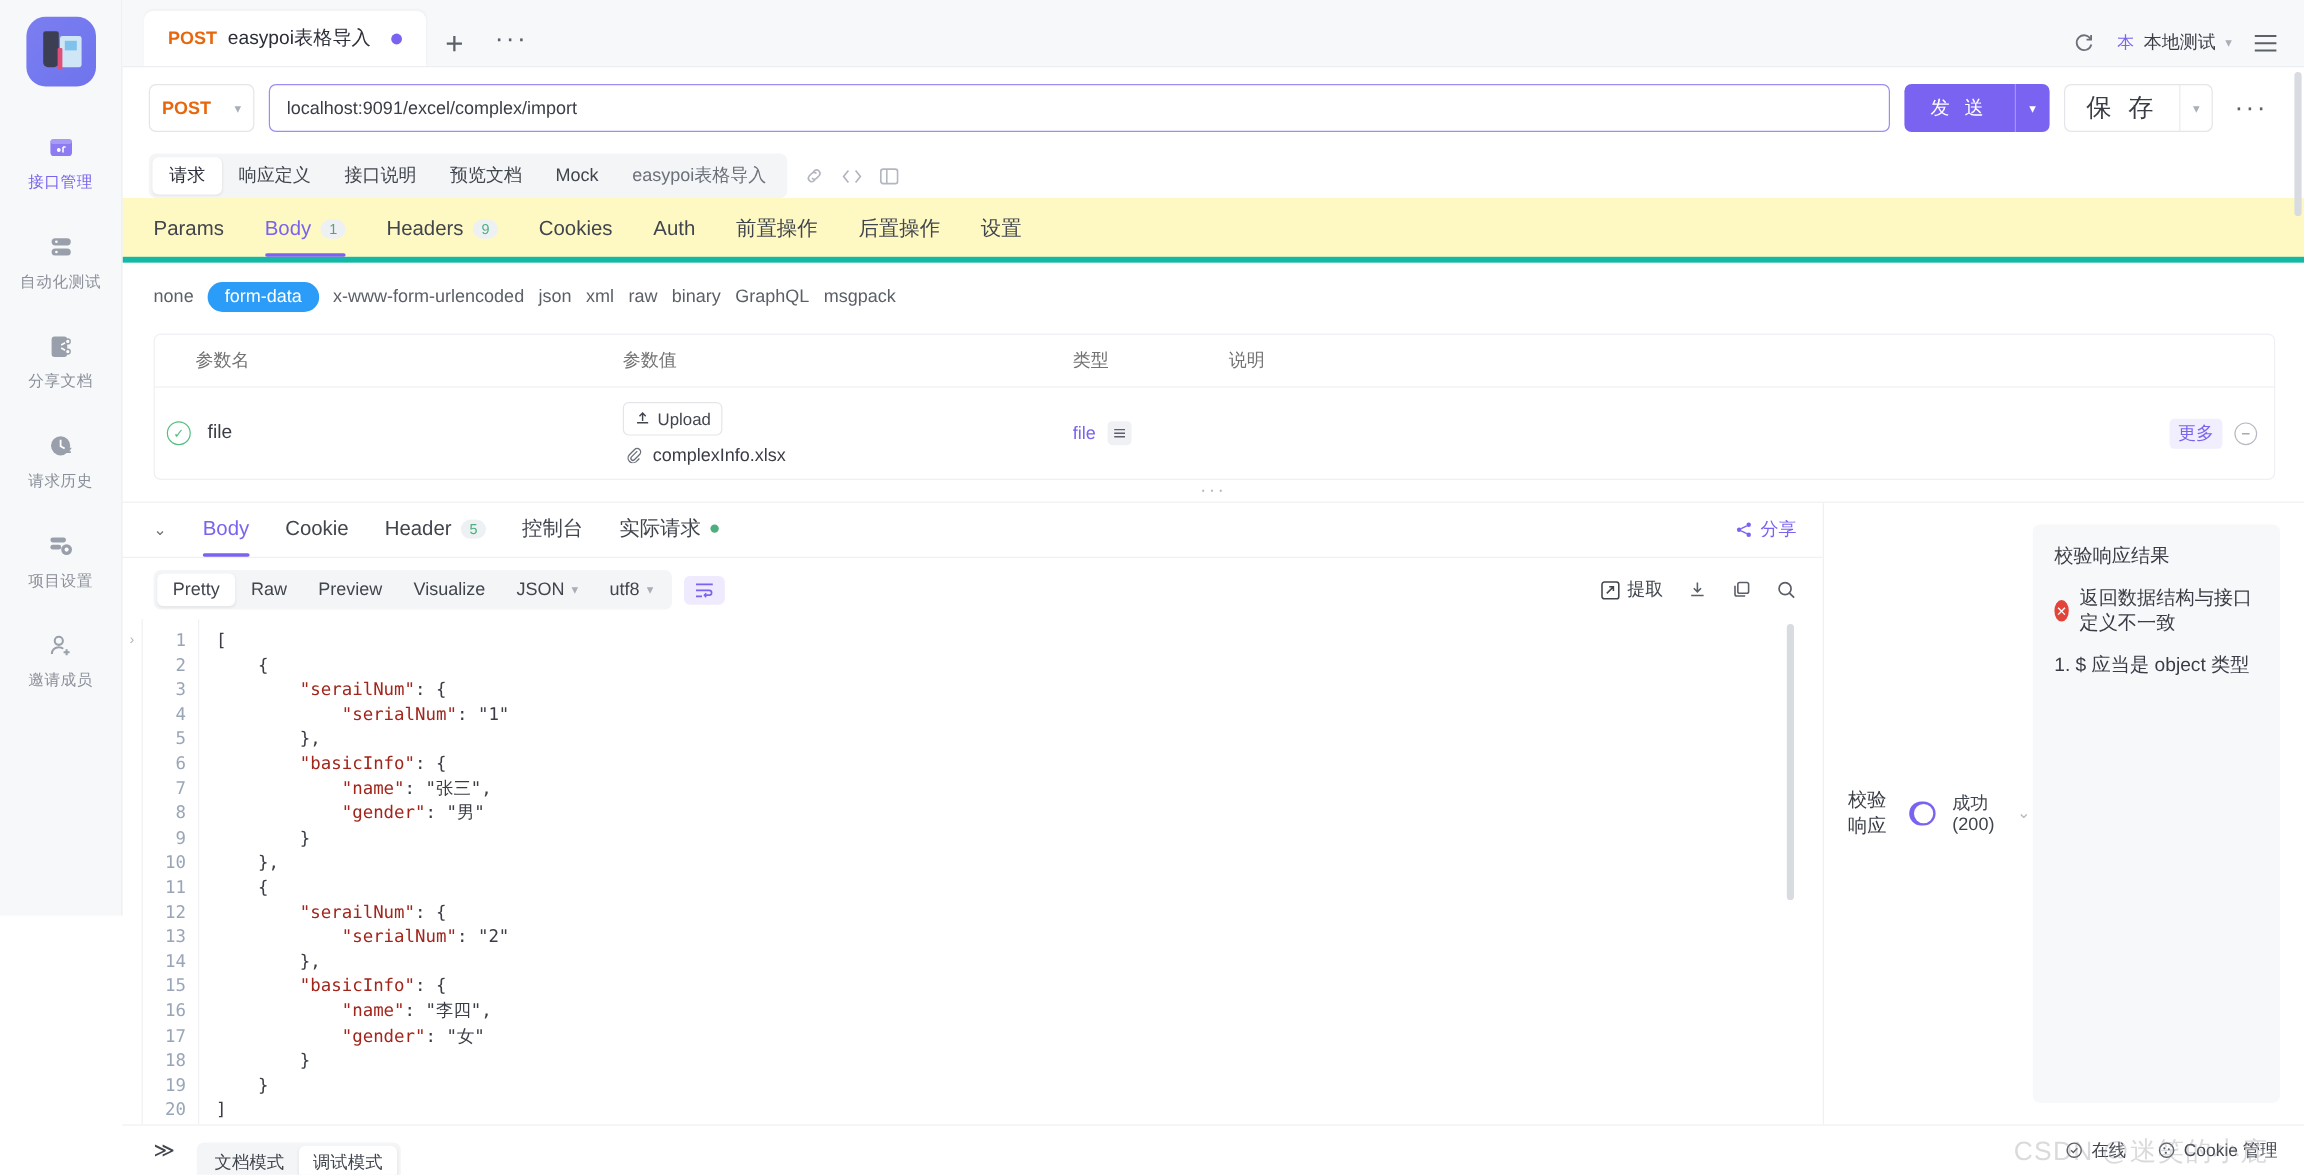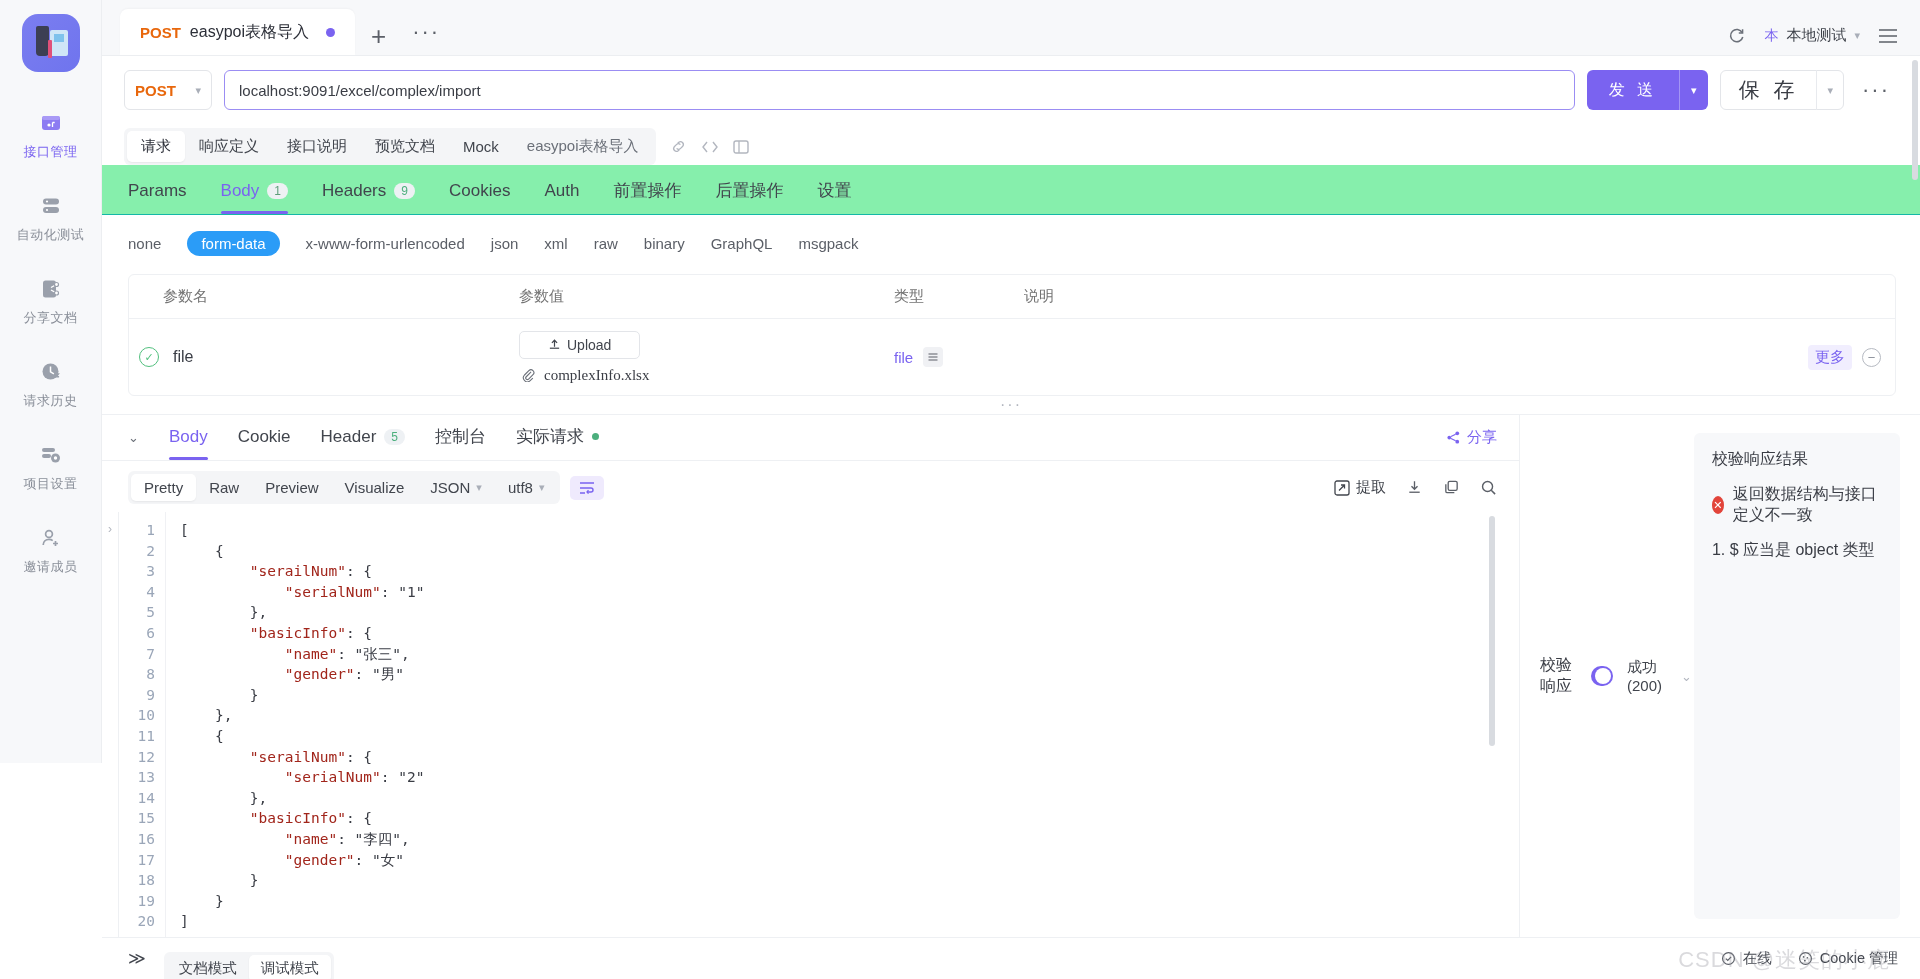--- a/index.html
+++ b/index.html
@@ -90,48 +90,48 @@
 
   
   .subtabs { display: flex; align-items: center; gap: 0; padding: 6px 24px 0 22px; background:#fff; }
   .subtabs-inner { display:flex; align-items:center; background: #f4f5f7; border-radius: 6px; padding: 3px; }
   .subtab { padding: 6px 14px; font-size: 15px; color: #41454d; border-radius: 5px; cursor: pointer; }
   .subtab.active { background: #fff; color: #2c2f38; box-shadow: 0 1px 2px rgba(0,0,0,.06); }
   .subtab.muted { color: #6b7079; }
   .subtabs-icons { display:flex; align-items:center; gap:14px; margin-left: 14px; color:#b2b6bf; }
 
   
-  .reqtabs { display: flex; align-items: center; gap: 34px; padding: 14px 16px 0 26px; background:#86efac; border-bottom:1px solid #14b8a6; }
+  .reqtabs { display: flex; align-items: center; gap: 34px; padding: 14px 16px 0 26px; background:#fef9c3; border-bottom:5px solid #14b8a6; }
   .reqtab { font-size: 17px; color: #41454d; padding-bottom: 12px; position: relative; cursor: pointer; display:flex; align-items:center; gap:8px;}
   .reqtab.active { color: #7a63f0; }
   .reqtab.active:after { content:''; position:absolute; left:0; right:0; bottom:-1px; height:3px; background:#7a63f0; border-radius:2px; }
   .cnt { background: #eef1f4; color: #5d9e7a; font-size: 12px; border-radius: 10px; padding: 1px 7px; }
   .cnt.g { color: #4caf7d; }
 
   
-  .bodytypes { display: flex; align-items: center; gap: 26px; padding: 16px 24px 12px 26px; background:#fff; }
+  .bodytypes { display: flex; align-items: center; gap: 12px; padding: 16px 24px 12px 26px; background:#fff; }
   .bt { font-size: 15px; color: #5b5f67; cursor: pointer; }
   .bt.active { background: #2b9cf7; color: #fff; border-radius: 14px; padding: 4px 14px; }
 
   
   .ptable { margin: 6px 24px 0 26px; border: 1px solid #eef0f3; border-radius: 6px; background:#fff; }
   .ptable .thead { display: flex; height: 44px; align-items: center; border-bottom: 1px solid #eef0f3; font-size: 15px; color: #737373; }
   .th-name { width: 390px; padding-left: 34px; }
   .th-val { width: 375px; }
   .th-type { width: 130px; }
   .th-desc { flex: 1; }
   .prow { display: flex; min-height: 76px; align-items: center; position: relative; }
   .cell-name { width: 390px; display: flex; align-items: center; gap: 14px; padding-left: 10px; font-size: 16px; color:#3a3d45; }
   .check-ico { width: 20px; height: 20px; border-radius: 50%; border: 1.6px solid #52c07e; display: flex; align-items: center; justify-content: center; color: #52c07e; font-size: 11px; }
   .cell-val { width: 375px; display: flex; flex-direction: column; gap: 8px; }
   .upload-btn {
     align-self: flex-start; border: 1px solid #e3e5e9; border-radius: 5px;
-    padding: 5px 28px; font-size: 14px; color: #41454d; display: flex; align-items: center; gap: 6px; cursor: pointer; background:#fff;
-  }
-  .file-chip { display: flex; align-items: center; gap: 9px; font-size: 15px; color: #3a3d45; padding-left: 2px; font-family: Liberation Serif, serif; }
+    padding: 5px 9px; font-size: 14px; color: #41454d; display: flex; align-items: center; gap: 6px; cursor: pointer; background:#fff;
+  }
+  .file-chip { display: flex; align-items: center; gap: 9px; font-size: 15px; color: #3a3d45; padding-left: 2px; }
   .cell-type { width: 130px; display: flex; align-items: center; gap: 10px; font-size: 15px; color: #7a63f0; }
   .type-icon { width: 20px; height: 20px; border-radius: 4px; background: #f0f1f4; display:flex; align-items:center; justify-content:center; color:#5b5f67; font-size:11px; }
   .cell-desc { flex: 1; }
   .row-actions { position: absolute; right: 14px; display: flex; align-items: center; gap: 10px; }
   .more-link { color: #7a63f0; font-size: 15px; background: #f1eefe; border-radius: 4px; padding: 3px 7px; cursor: pointer; }
   .minus-ico { width: 19px; height: 19px; border-radius: 50%; border: 1.4px solid #b6bac2; display: flex; align-items:center; justify-content:center; color:#8a8f99; font-size:13px; cursor:pointer; }
 
   
   .splitter { height: 18px; display: flex; align-items: center; justify-content: center; color: #b2b6bf; font-size: 16px; letter-spacing: 2px; cursor: row-resize; background:#fff;}
 

